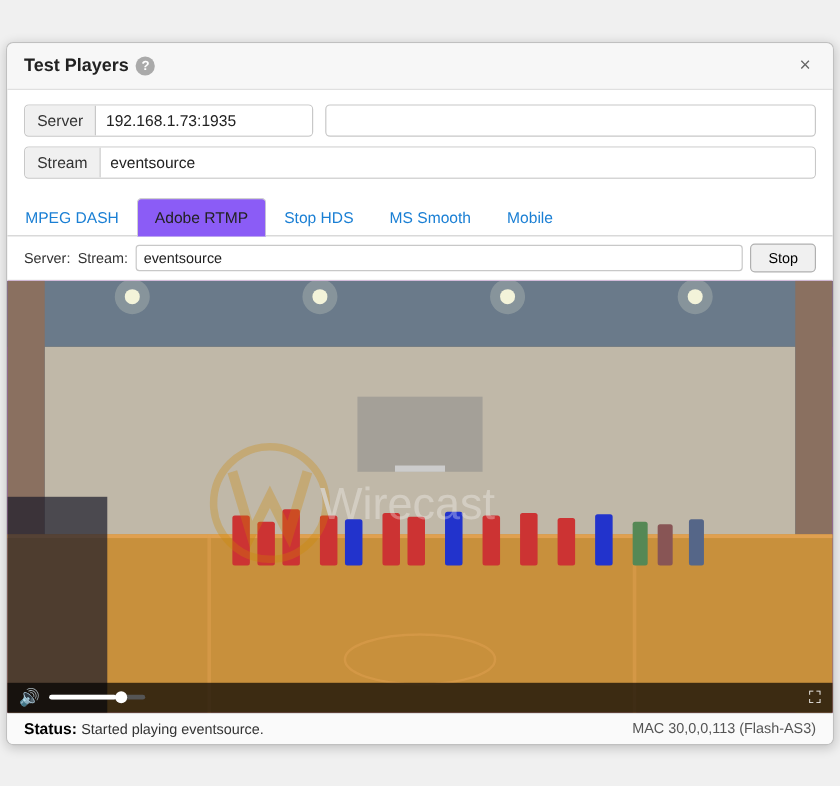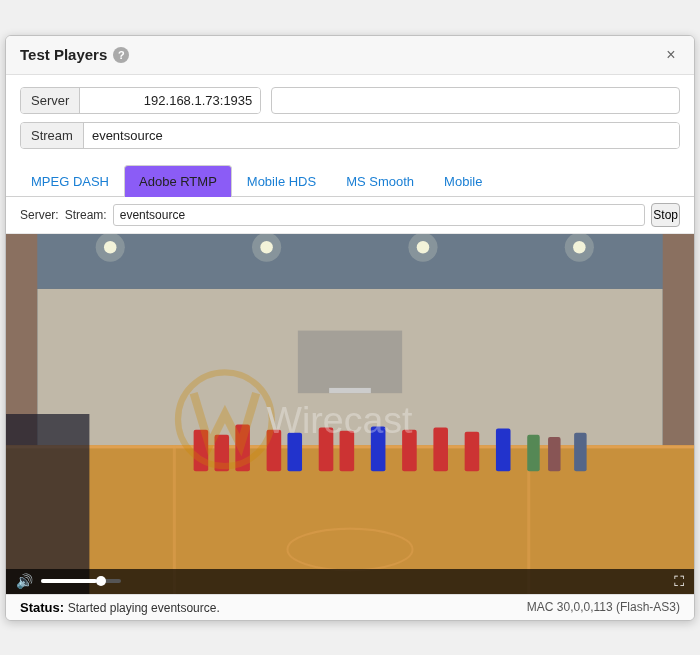--- a/index.html
+++ b/index.html
@@ -93,38 +93,37 @@
       padding: 5px 8px;
       font-size: 13px;
       color: #222;
       background: white;
     }
     .field-group-server {
       flex: 0 0 auto;
     }
     .field-group-server .field-input {
       width: 180px;
-      text-align: right;
     }
     .field-group-app {
       flex: 1;
     }
     .field-group-app .field-input {
       width: 100%;
     }
     .field-group-stream {
       flex: 1;
     }
     .field-group-stream .field-input {
       width: 100%;
     }
     .tabs-bar {
       display: flex;
       border-bottom: 1px solid #d0d0d0;
-      padding: 0 10px;
+      padding: 0 0;
       gap: 0;
     }
     .tab {
       padding: 8px 14px;
       cursor: pointer;
       font-size: 13px;
       color: #1a7fd4;
       border: 1px solid transparent;
       border-bottom: none;
       margin-bottom: -1px;
@@ -166,21 +165,21 @@
     .stream-value {
       font-size: 12px;
       color: #222;
       background: white;
       border: 1px solid #c8c8c8;
       border-radius: 3px;
       padding: 3px 6px;
       flex: 1;
     }
     .stop-btn {
-      padding: 4px 1px;
+      padding: 4px 14px;
       background: #f0f0f0;
       border: 1px solid #b0b0b0;
       border-radius: 4px;
       font-size: 12px;
       cursor: pointer;
       white-space: nowrap;
     }
     .video-area {
       margin: 0;
       position: relative;
@@ -280,21 +279,21 @@
       <div class="field-group field-group-stream">
         <span class="field-label">Stream</span>
         <input class="field-input" type="text" value="eventsource" style="">
       </div>
     </div>
   </div>
 
   <div class="tabs-bar">
     <div class="tab">MPEG DASH</div>
     <div class="tab active">Adobe RTMP</div>
-    <div class="tab">Mobile HDS</div>
+    <div class="tab">Stop HDS</div>
     <div class="tab">MS Smooth</div>
     <div class="tab">Mobile</div>
   </div>
 
   <div class="player-controls">
     <span class="server-label">Server:</span>
     <span class="stream-label">Stream:</span>
     <input class="stream-value" type="text" value="eventsource" style="">
     <button class="stop-btn">Stop</button>
   </div>

